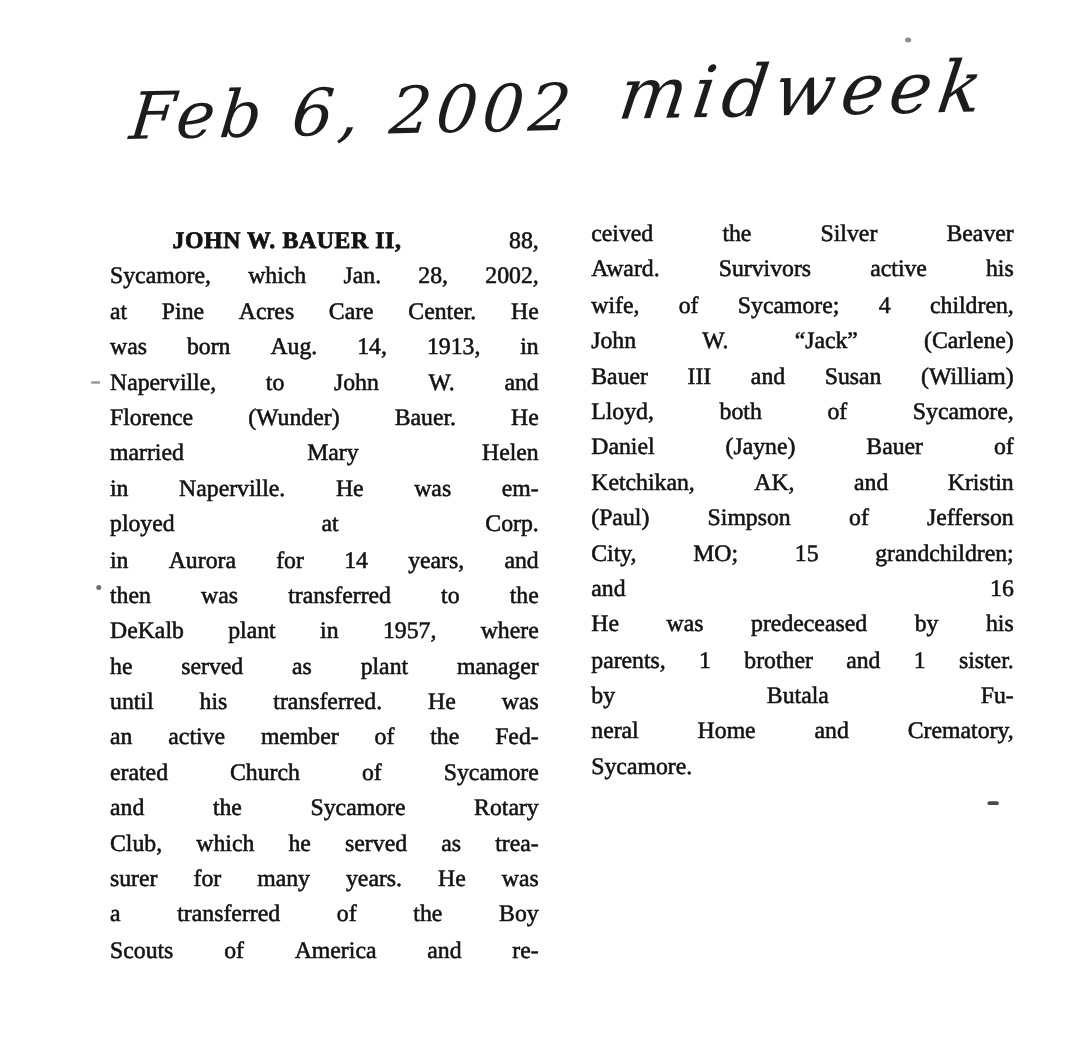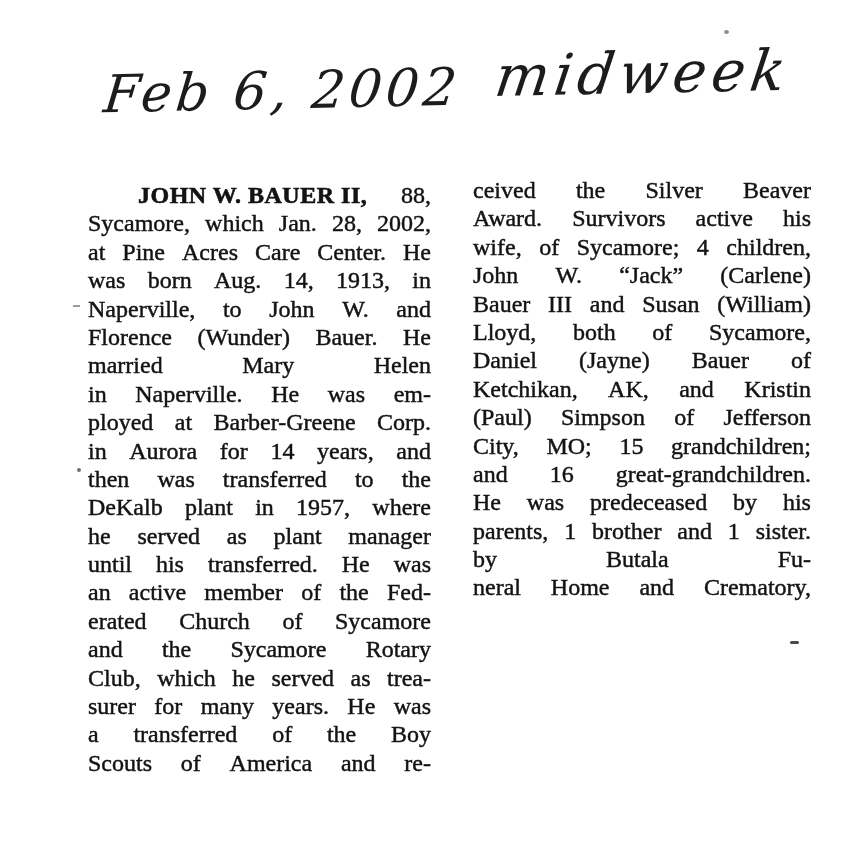--- a/index.html
+++ b/index.html
@@ -44,21 +44,21 @@
     top: -8px;
   }
 
   
   .article {
     position: absolute;
     left: 88px;
     top: 182px;
     display: flex;
     gap: 42px;
-    font-size: 24px;
+    font-size: 19px;
     -webkit-text-stroke: 0.45px #131313;
   }
   .col { display: block; }
   .col-left  { width: 343px; }
   .col-right { width: 338px; margin-top: -5px; }
 
   .tline {
     display: flex;
     justify-content: space-between;
     height: 28.4px;
@@ -145,21 +145,20 @@
           <div class="tline">
             <span class="word">in</span>
             <span class="word">Naperville.</span>
             <span class="word">He</span>
             <span class="word">was</span>
             <span class="word">em-</span>
           </div>
           <div class="tline">
             <span class="word">ployed</span>
             <span class="word">at</span>
-            <span class="word">Barber-Greene</span>
             <span class="word">Corp.</span>
           </div>
           <div class="tline">
             <span class="word">in</span>
             <span class="word">Aurora</span>
             <span class="word">for</span>
             <span class="word">14</span>
             <span class="word">years,</span>
             <span class="word">and</span>
           </div>
@@ -304,21 +303,20 @@
           </div>
           <div class="tline">
             <span class="word">City,</span>
             <span class="word">MO;</span>
             <span class="word">15</span>
             <span class="word">grandchildren;</span>
           </div>
           <div class="tline">
             <span class="word">and</span>
             <span class="word">16</span>
-            <span class="word">great-grandchildren.</span>
           </div>
           <div class="tline">
             <span class="word">He</span>
             <span class="word">was</span>
             <span class="word">predeceased</span>
             <span class="word">by</span>
             <span class="word">his</span>
           </div>
           <div class="tline">
             <span class="word">parents,</span>
@@ -331,20 +329,23 @@
           <div class="tline">
             <span class="word">by</span>
             <span class="word">Butala</span>
             <span class="word">Fu-</span>
           </div>
           <div class="tline">
             <span class="word">neral</span>
             <span class="word">Home</span>
             <span class="word">and</span>
             <span class="word">Crematory,</span>
+          </div>
+          <div class="tline noj">
+            <span class="word">Sycamore.</span>
           </div>
         </div>
     </div>
 
   </div>
 
   <div class="speck speck-dot-top"></div>
   <div class="speck speck-dash-bottom"></div>
   <div class="speck speck-dash-left"></div>
   <div class="speck speck-dot-left"></div>

